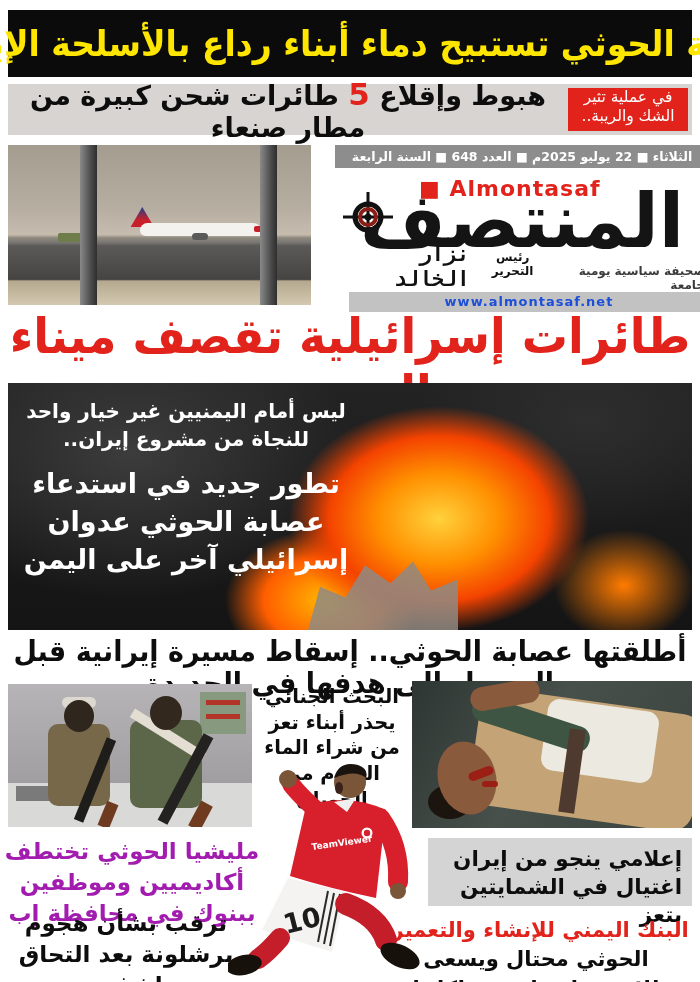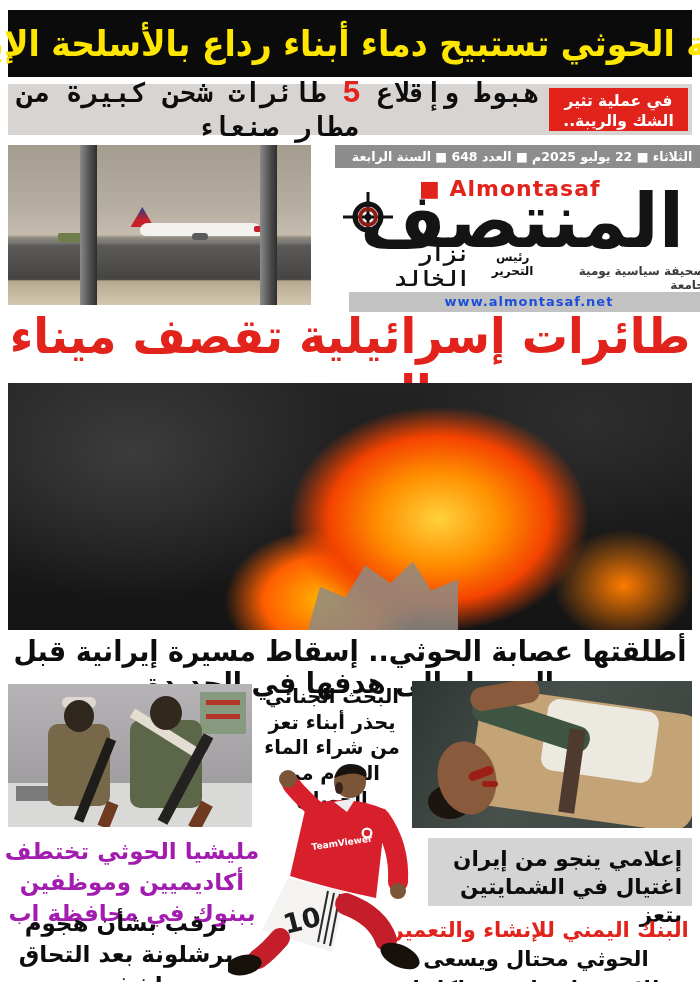--- a/index.html
+++ b/index.html
@@ -8,24 +8,24 @@
   .abs{position:absolute;}
   .rtl{direction:rtl;}
   
   .top-banner{left:8px;top:10px;width:684px;height:67px;background:#0b0b0b;
     display:flex;align-items:center;justify-content:center;}
   .top-banner-text{color:#ffe600;font-size:33px;font-weight:bold;white-space:nowrap;
     transform:scaleY(1.08);}
   
   .sub-strip{left:8px;top:84px;width:684px;height:51px;background:#d8d4d2;
     display:flex;align-items:center;direction:rtl;}
-  .kicker-box{width:139px;height:43px;margin-right:4px;background:#e1231c;color:#fff;
-    font-size:15.5px;font-weight:bold;display:flex;align-items:flex-end;justify-content:center;
+  .kicker-box{width:120px;height:43px;margin-right:4px;background:#e1231c;color:#fff;
+    font-size:15.5px;font-weight:normal;display:flex;align-items:flex-start;justify-content:center;
     text-align:center;line-height:1.25;padding:0 8px;box-sizing:border-box;}
-  .strip-headline{flex:1;text-align:center;font-size:27px;font-weight:bold;color:#0d0d0d;font-family:Liberation Mono, monospace;}
+  .strip-headline{flex:1;text-align:center;font-size:27px;font-weight:bold;color:#0d0d0d;}
   .strip-headline .num{color:#e1231c;font-size:31px;}
   
   .photo{overflow:hidden;}
   .airport-photo{left:8px;top:145px;width:303px;height:160px;
     background:linear-gradient(180deg,#a59c90 0%,#b7aea2 40%,#c6bcae 56%,#8f897e 58%,#787672 61%,
     #5b5a58 63%,#454442 84%,#b4a98e 85%,#d3c9b0 100%);}
   .runway-patch{left:50px;top:88px;width:26px;height:9px;background:#6f7d4a;border-radius:2px;}
   .plane{left:118px;top:62px;width:140px;height:38px;}
   .fuselage{left:14px;top:16px;width:122px;height:13px;background:#f4f2ee;border-radius:8px 10px 3px 6px;}
   .tailfin{left:2px;top:0;width:26px;height:20px;
@@ -173,20 +173,24 @@
         <span class="editor-name">نزار الخالد</span>
       </span>
     </div>
     <div class="www-bar">www.almontasaf.net</div>
   </div>
 
   <div class="abs lead-headline">طائرات إسرائيلية تقصف ميناء الحديدة</div>
 
   <div class="abs photo fire-photo">
     <div class="abs wreck"></div>
+    <div class="abs fire-text">
+      <div class="fire-kicker">ليس أمام اليمنيين غير خيار واحد للنجاة من مشروع إيران..</div>
+      <div class="fire-headline">تطور جديد في استدعاء عصابة الحوثي عدوان إسرائيلي آخر على اليمن</div>
+    </div>
   </div>
 
   <div class="abs drone-headline">أطلقتها عصابة الحوثي.. إسقاط مسيرة إيرانية قبل الوصول إلى هدفها في الحديدة</div>
 
   <div class="abs photo soldiers-photo">
     <div class="abs sign">
         <i></i>
         <i></i>
       </div>
     <div class="abs vehicle">

